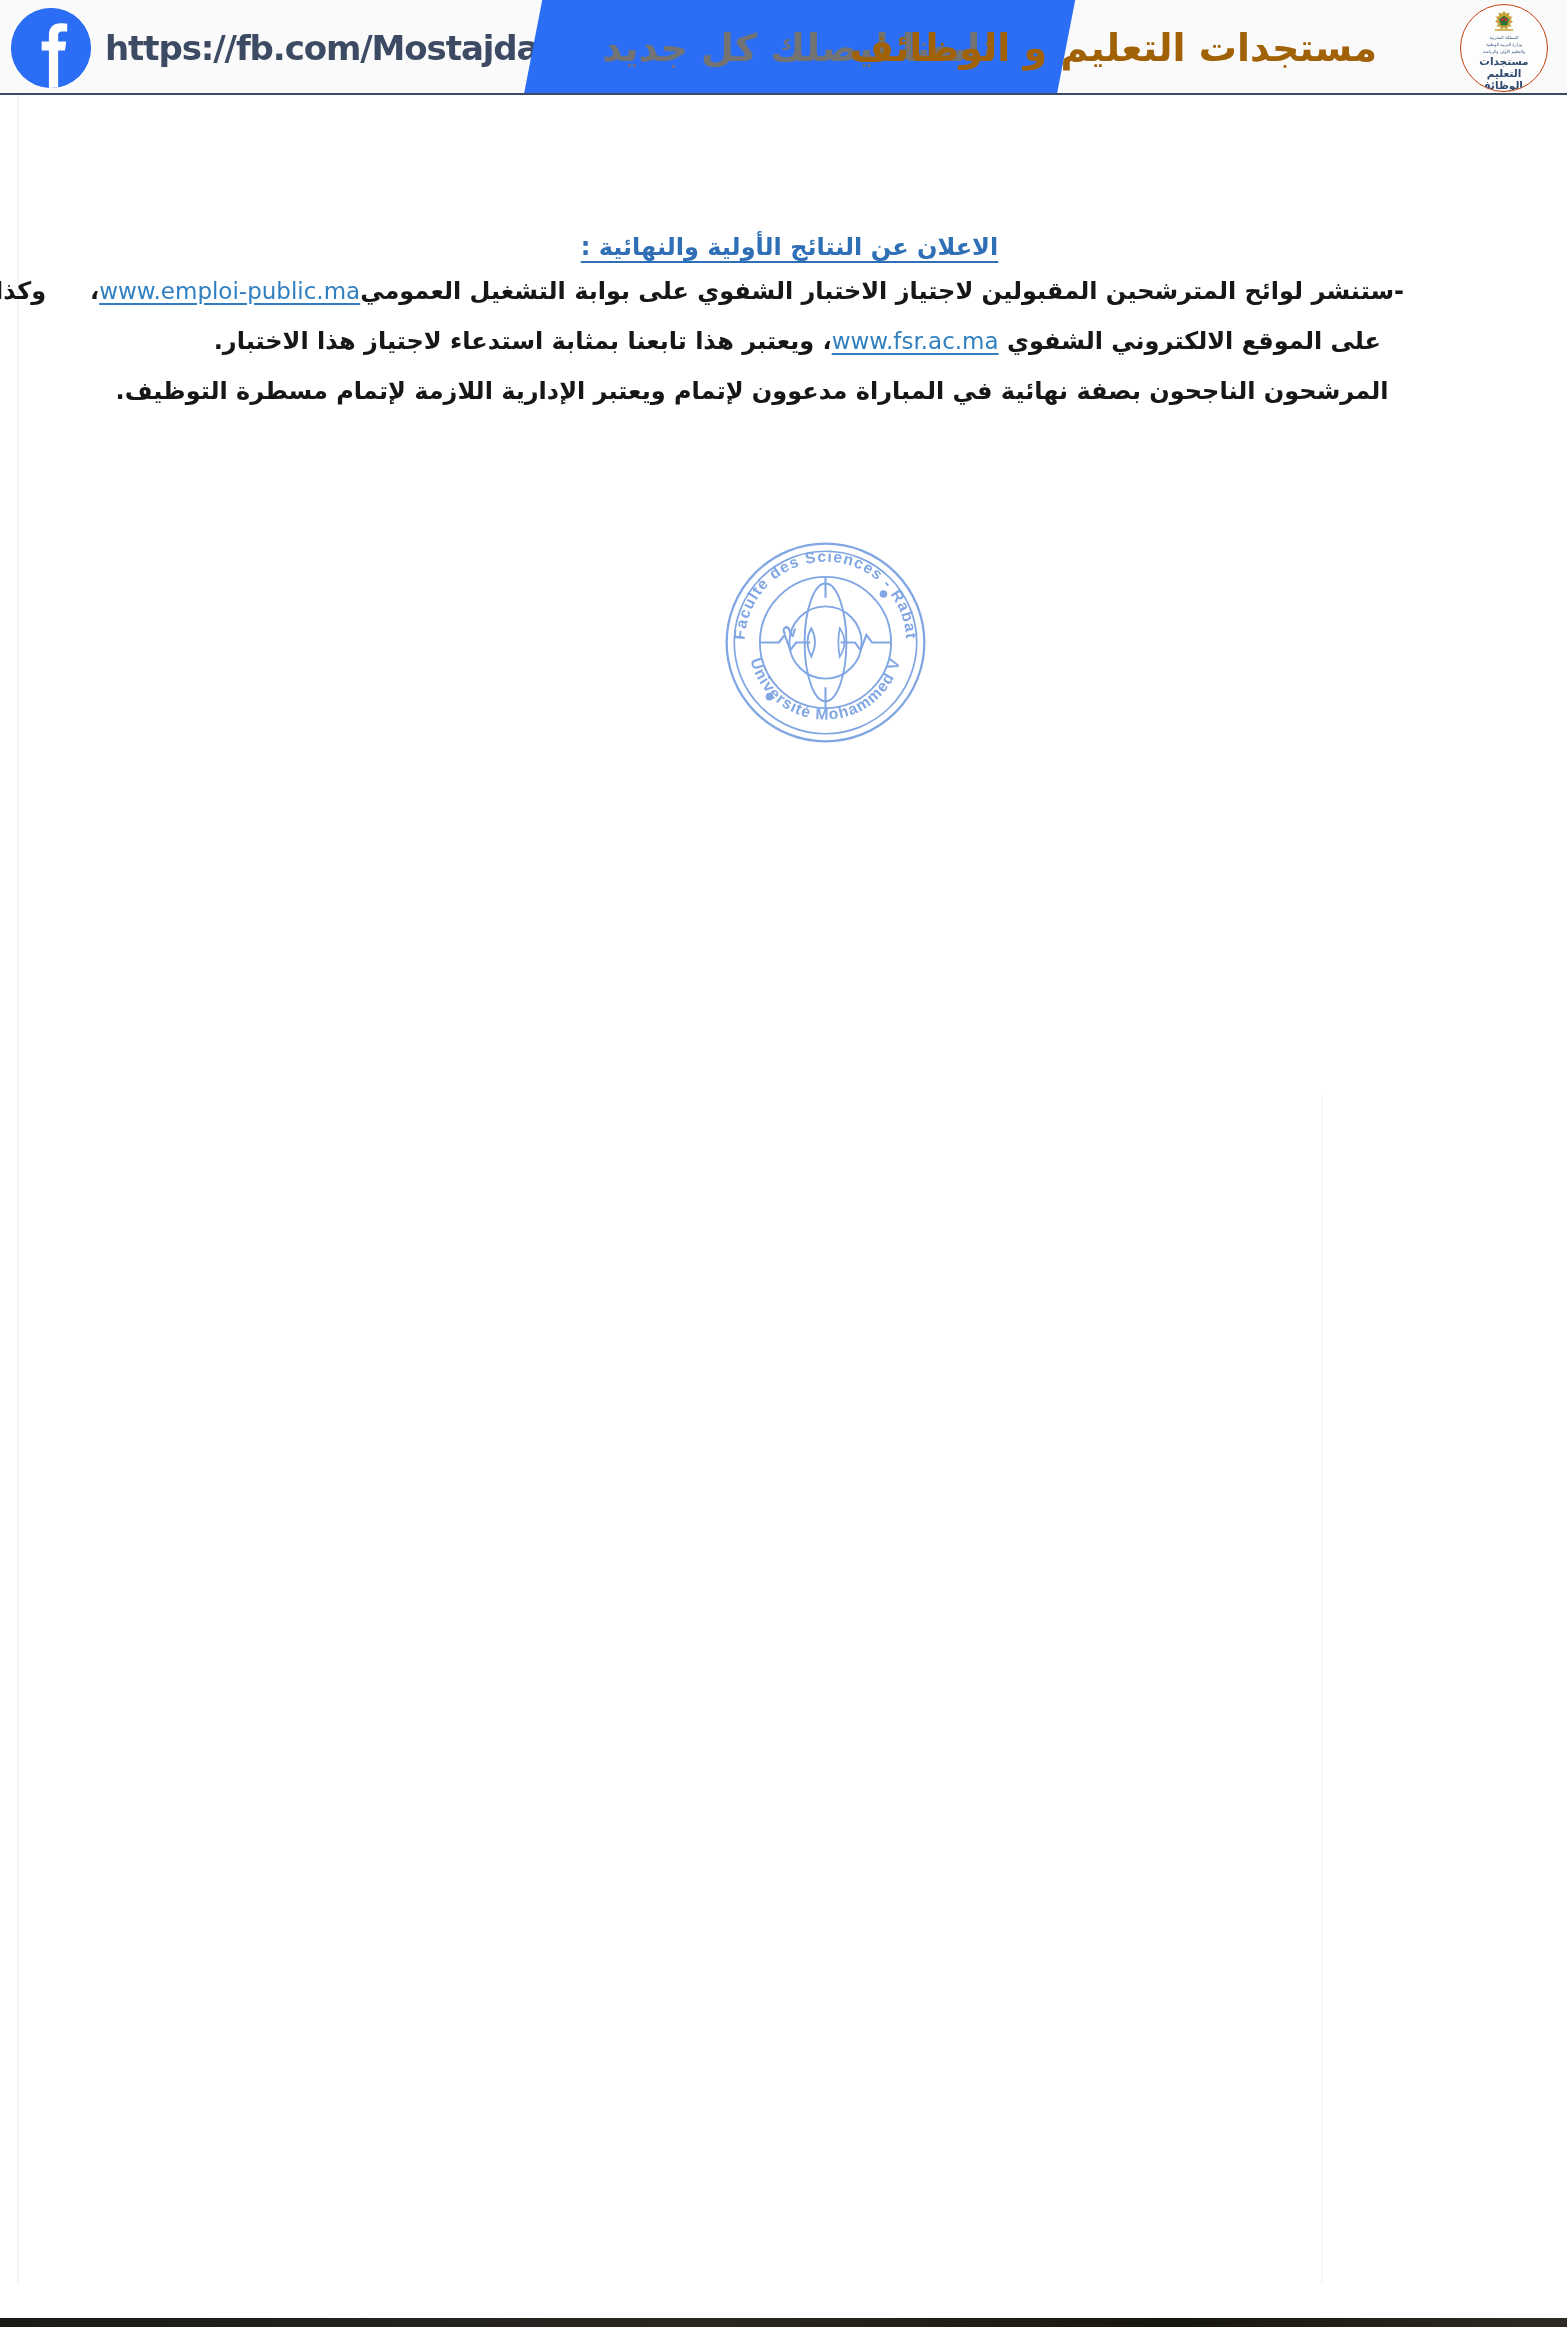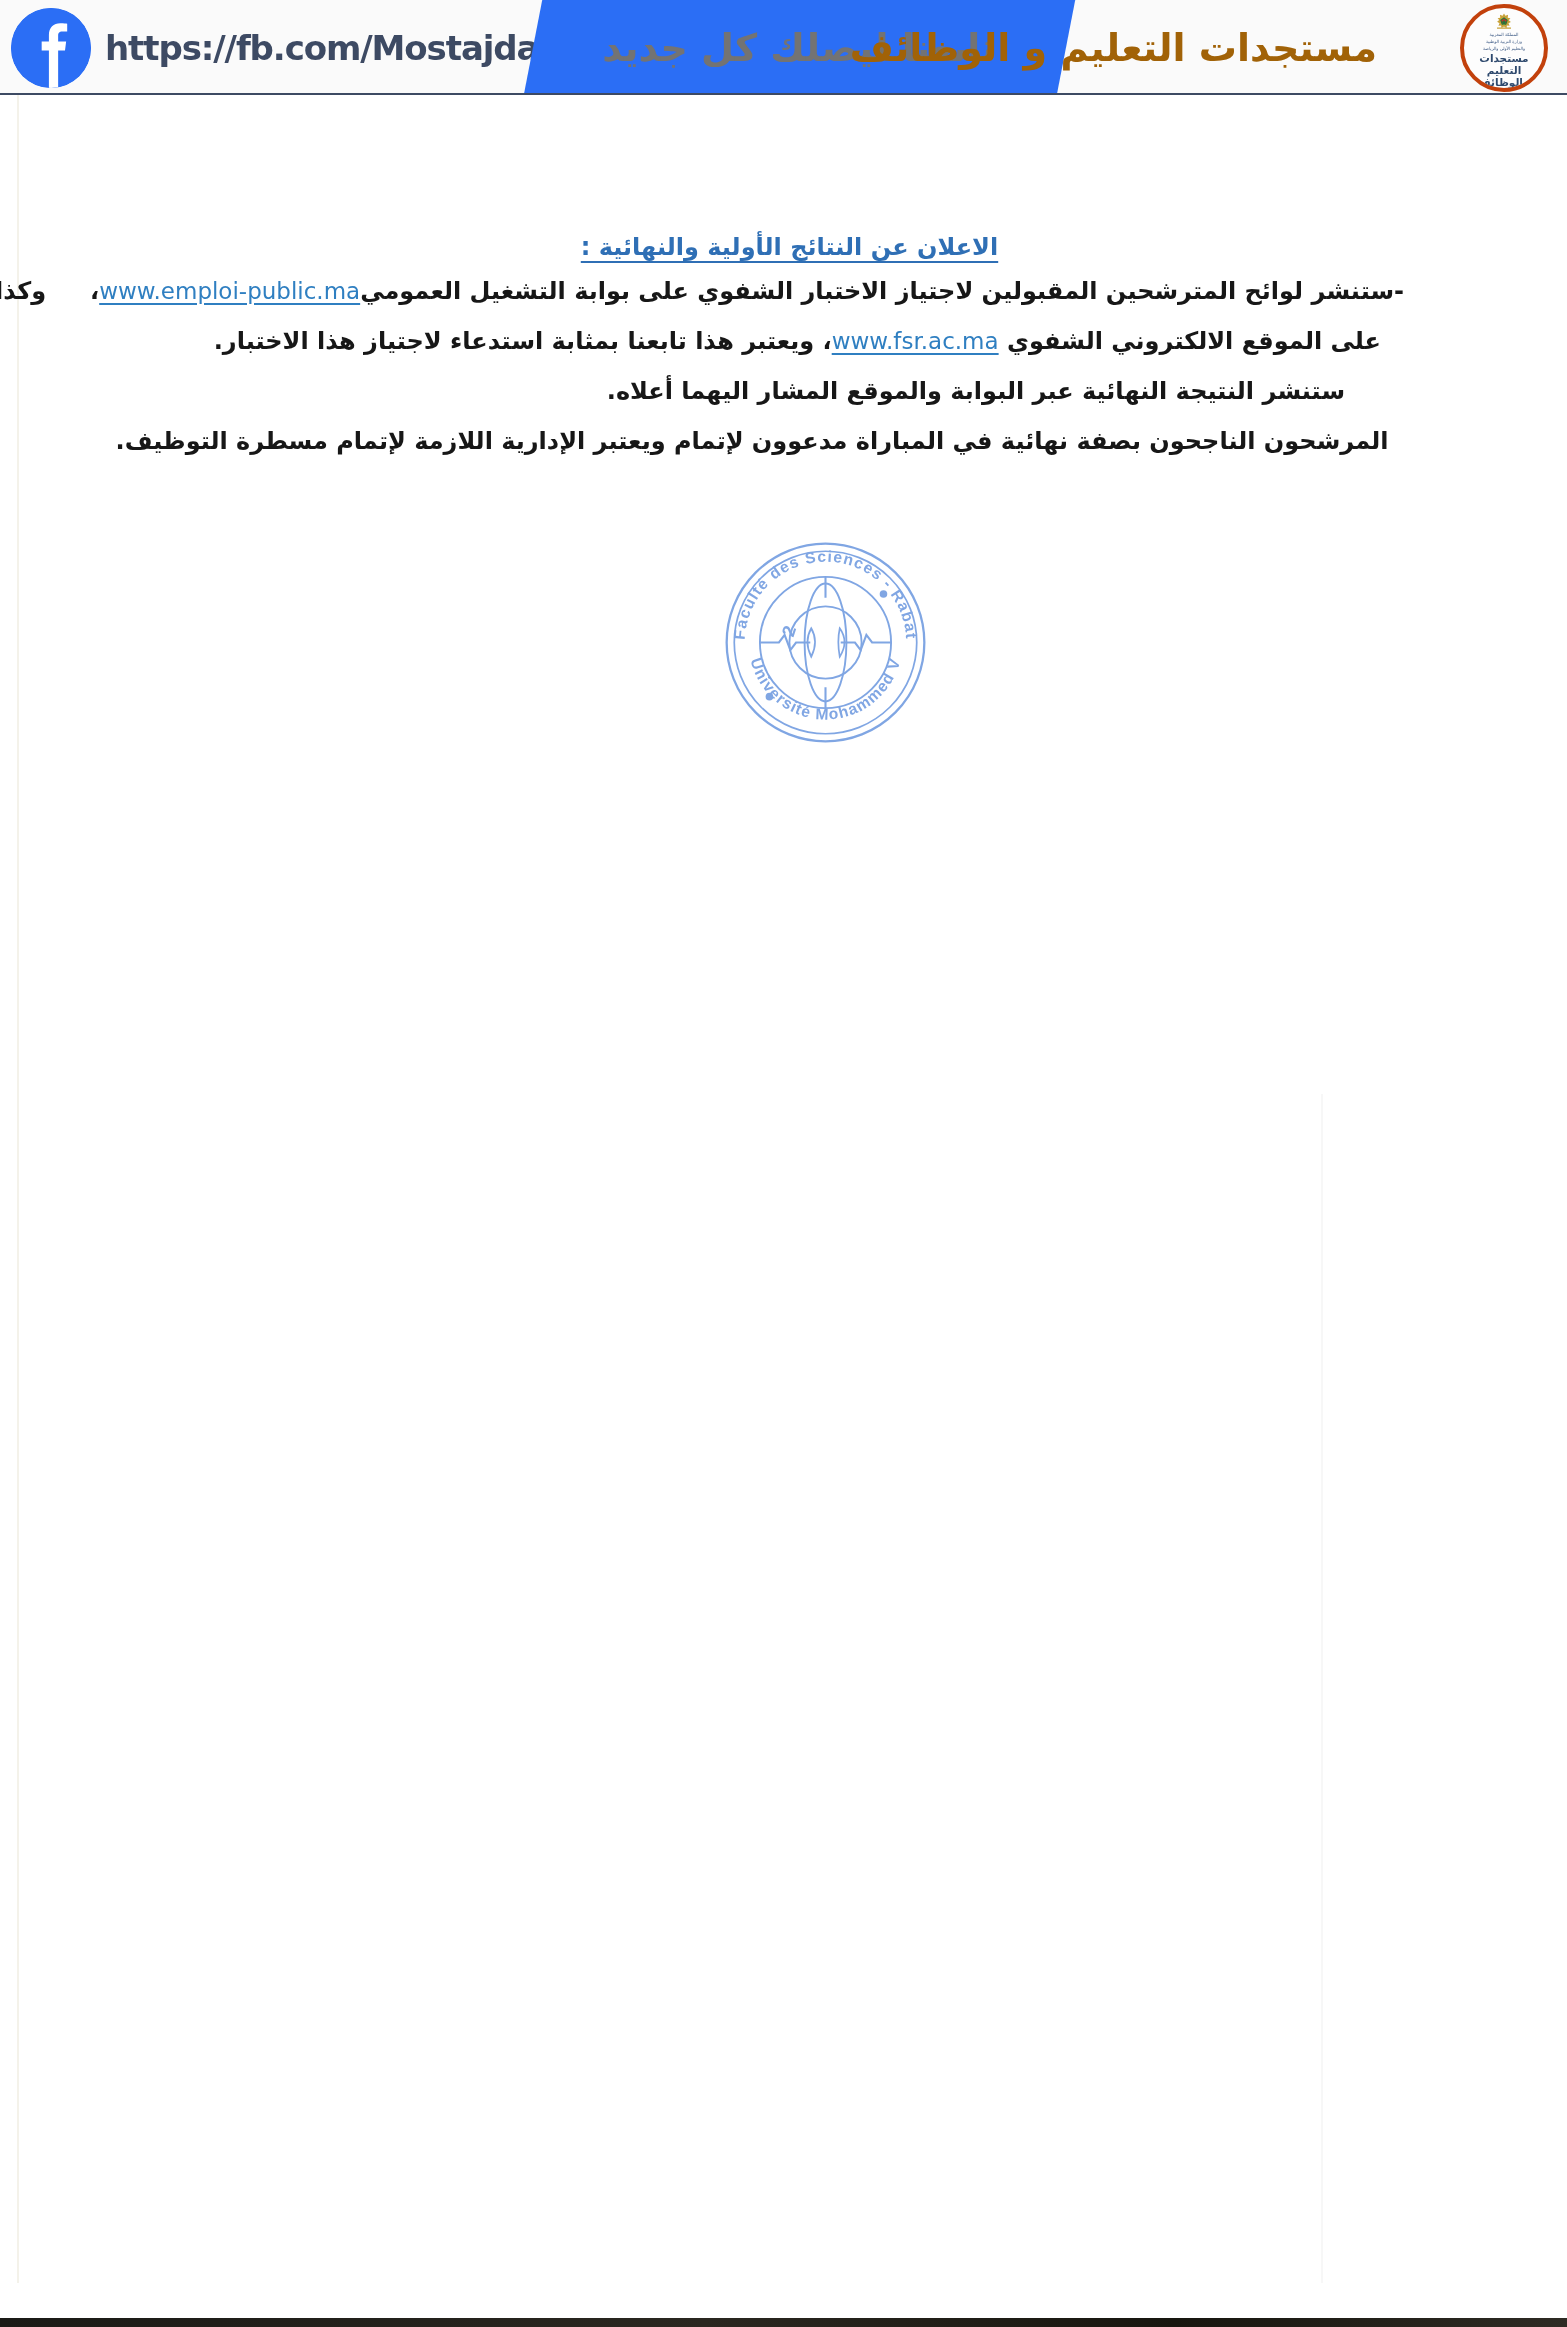--- a/index.html
+++ b/index.html
@@ -97,21 +97,21 @@
     white-space: nowrap;
   }
   .brand-seal {
     position: absolute;
     right: 19px;
     top: 3.8px;
     width: 88px;
     height: 88px;
     border-radius: 50%;
     background: #fdfdfd;
-    border: 4px solid #c2410c;
+    border: 1px solid #c2410c;
     display: flex;
     flex-direction: column;
     align-items: center;
     justify-content: center;
     padding-top: 4.8px;
     box-sizing: border-box;
     overflow: hidden;
   }
   .brand-seal .crest { width: 32px; height: 30px; }
   .brand-seal .micro {
@@ -269,21 +269,20 @@
 
     <div class="text-block">
 
       <h1 class="doc-heading">الاعلان عن النتائج الأولية والنهائية :</h1>
 
       <p class="doc-line l1"><span>-ستنشر لوائح المترشحين المقبولين  لاجتياز الاختبار الشفوي على بوابة التشغيل العمومي</span><span class="link">www.emploi-public.ma</span><span>،</span><span class="spacer-wide"></span><span>وكذا</span></p>
 
       <p class="doc-line l2"><span>على الموقع الالكتروني الشفوي</span>
         <span class="link">www.fsr.ac.ma</span><span>، ويعتبر هذا تابعنا بمثابة استدعاء لاجتياز هذا الاختبار.</span></p>
 
-      <p class="doc-line l3">ستنشر النتيجة النهائية عبر البوابة والموقع المشار اليهما أعلاه.</p>
 
       <p class="doc-line l4">المرشحون الناجحون بصفة نهائية في المباراة مدعوون لإتمام ويعتبر الإدارية اللازمة لإتمام مسطرة التوظيف.</p>
     </div>
 
     <div class="stamp">
       <svg viewBox="0 0 222 222" width="211" height="211" aria-hidden="true">
         <defs>
           <path id="arcTop" d="M 26 111 A 85 85 0 0 1 196 111" fill="none"></path>
           <path id="arcBottom" d="M 30 111 A 81 81 0 0 0 192 111" fill="none"></path>
         </defs>

